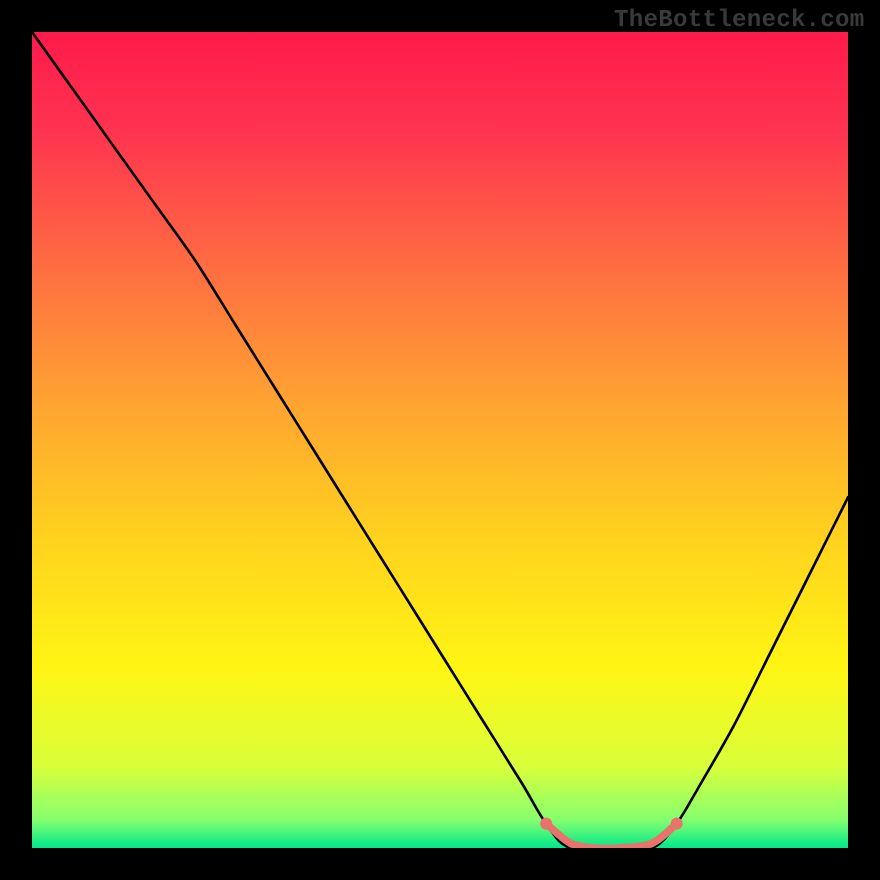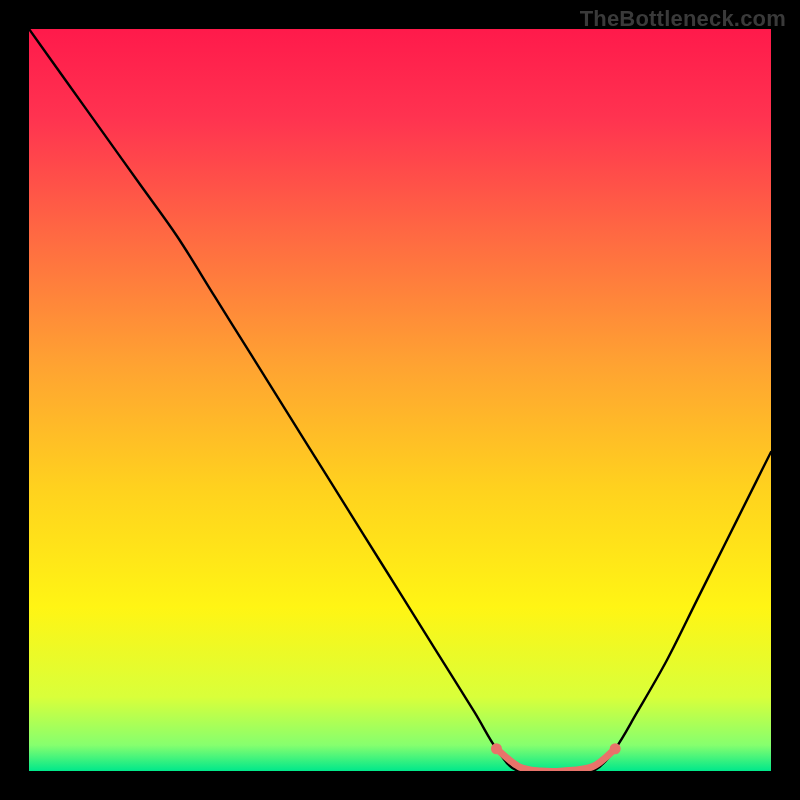--- a/index.html
+++ b/index.html
@@ -9,20 +9,21 @@
     height: 800px;
     background: #000;
     font-family: Arial, Helvetica, sans-serif;
     overflow: hidden;
   }
   .frame {
     position: relative;
     width: 800px;
     height: 800px;
     background: #000;
+    font-family: Liberation Mono, monospace;
   }
   .watermark {
     position: absolute;
     top: 6px;
     right: 14px;
     color: #3a3a3a;
     font-size: 22px;
     font-weight: 600;
     letter-spacing: 0.2px;
     z-index: 5;

